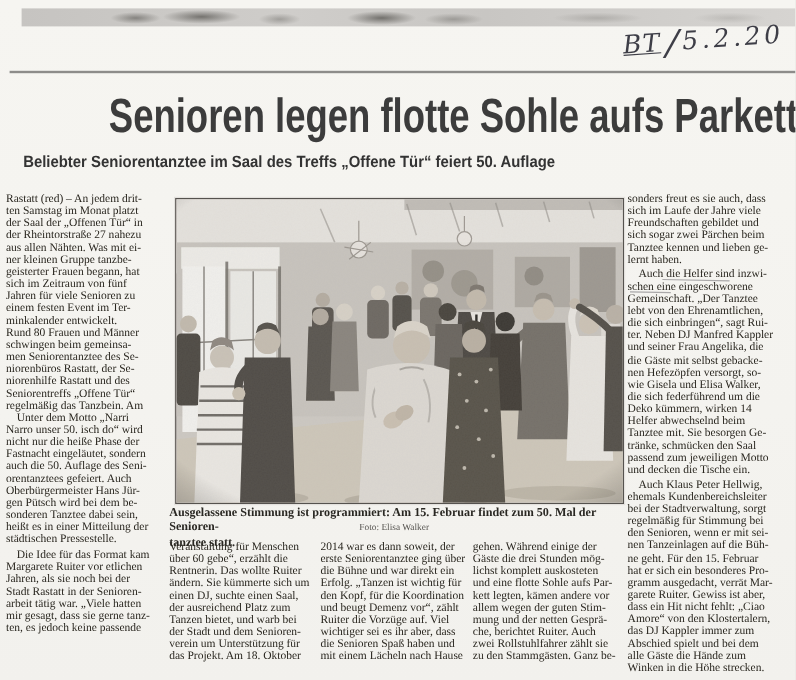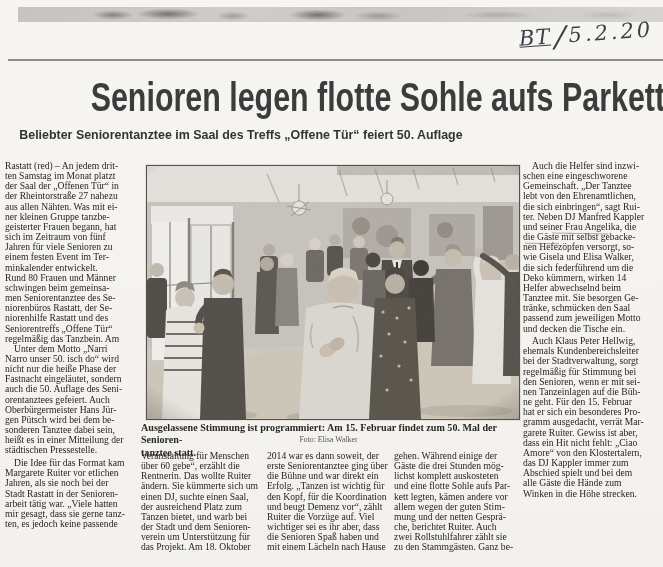--- a/index.html
+++ b/index.html
@@ -307,20 +307,26 @@
 und eine flotte Sohle aufs Par-
 kett legten, kämen andere vor
 allem wegen der guten Stim-
 mung und der netten Gesprä-
 che, berichtet Ruiter. Auch
 zwei Rollstuhlfahrer zählt sie
 zu den Stammgästen. Ganz be-</p>
   </div>
 
   <div class="col c5">
+    <p>sonders freut es sie auch, dass
+sich im Laufe der Jahre viele
+Freundschaften gebildet und
+sich sogar zwei Pärchen beim
+Tanztee kennen und lieben ge-
+lernt haben.</p>
     <p class="ind">Auch die Helfer sind inzwi-
 schen eine eingeschworene
 Gemeinschaft. „Der Tanztee
 lebt von den Ehrenamtlichen,
 die sich einbringen“, sagt Rui-
 ter. Neben DJ Manfred Kappler
 und seiner Frau Angelika, die
 die Gäste mit selbst gebacke-
 nen Hefezöpfen versorgt, so-
 wie Gisela und Elisa Walker,

